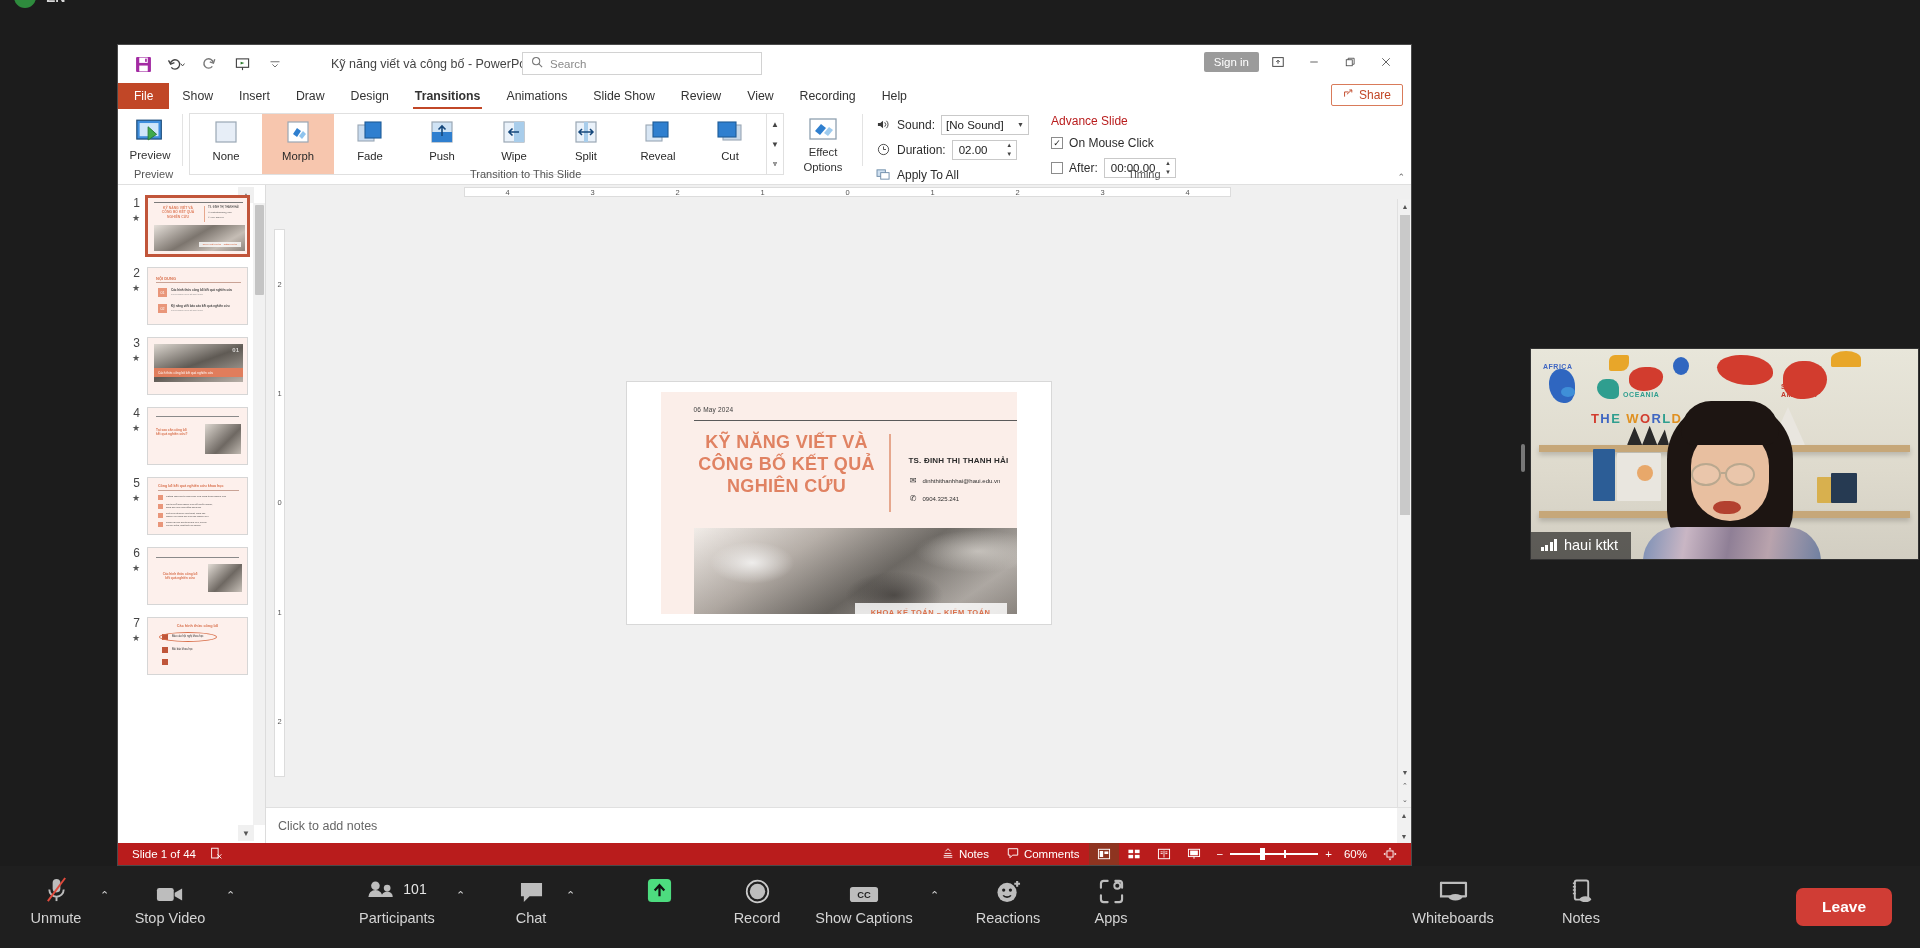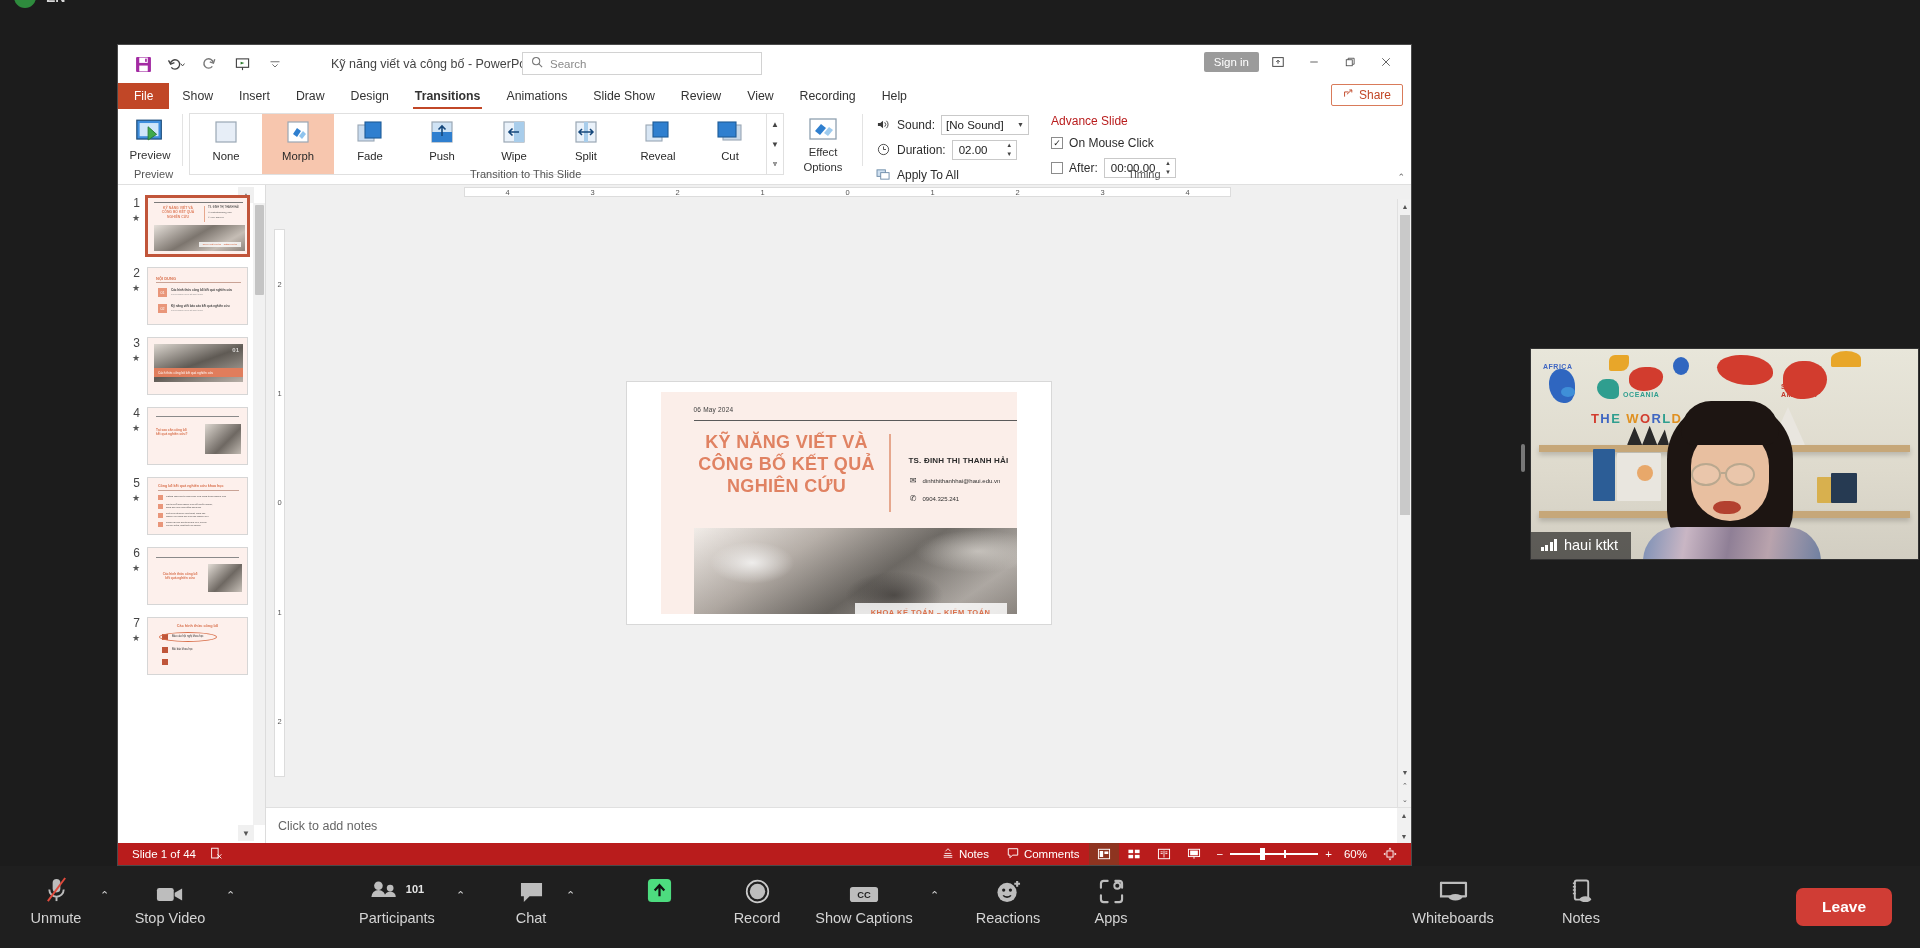--- a/index.html
+++ b/index.html
@@ -837,21 +837,21 @@
     <span class="zcaret" style="left:226px;">⌃</span>
 
     <div class="zitem" style="left:351px;width:92px;">
       <span class="zicon" style="align-items:center;gap:6px;">
         <svg viewBox="0 0 32 20" width="30" height="19">
             <circle cx="9" cy="6" r="4.6" fill="#bdbdbd"></circle>
             <path d="M1.5 18 a7.5 7.5 0 0 1 15 0 z" fill="#bdbdbd"></path>
             <circle cx="21.5" cy="8.5" r="3.6" fill="#bdbdbd"></circle>
             <path d="M15.5 18 a6 6 0 0 1 12 0 z" fill="#bdbdbd"></path>
           </svg>
-        <span style="color:#e5e5e5;font-size:11px;font-weight:bold;">101</span>
+        <span style="color:#e5e5e5;font-size:14px;font-weight:normal;">101</span>
       </span>
       <span>Participants</span>
     </div>
     <span class="zcaret" style="left:456px;">⌃</span>
 
     <div class="zitem" style="left:500px;width:62px;">
       <span class="zicon">
         <svg viewBox="0 0 26 24" width="25" height="23">
             <path d="M2 2 h22 v14 h-13 L5 22 v-6 H2 Z" fill="#bdbdbd"></path>
           </svg>

